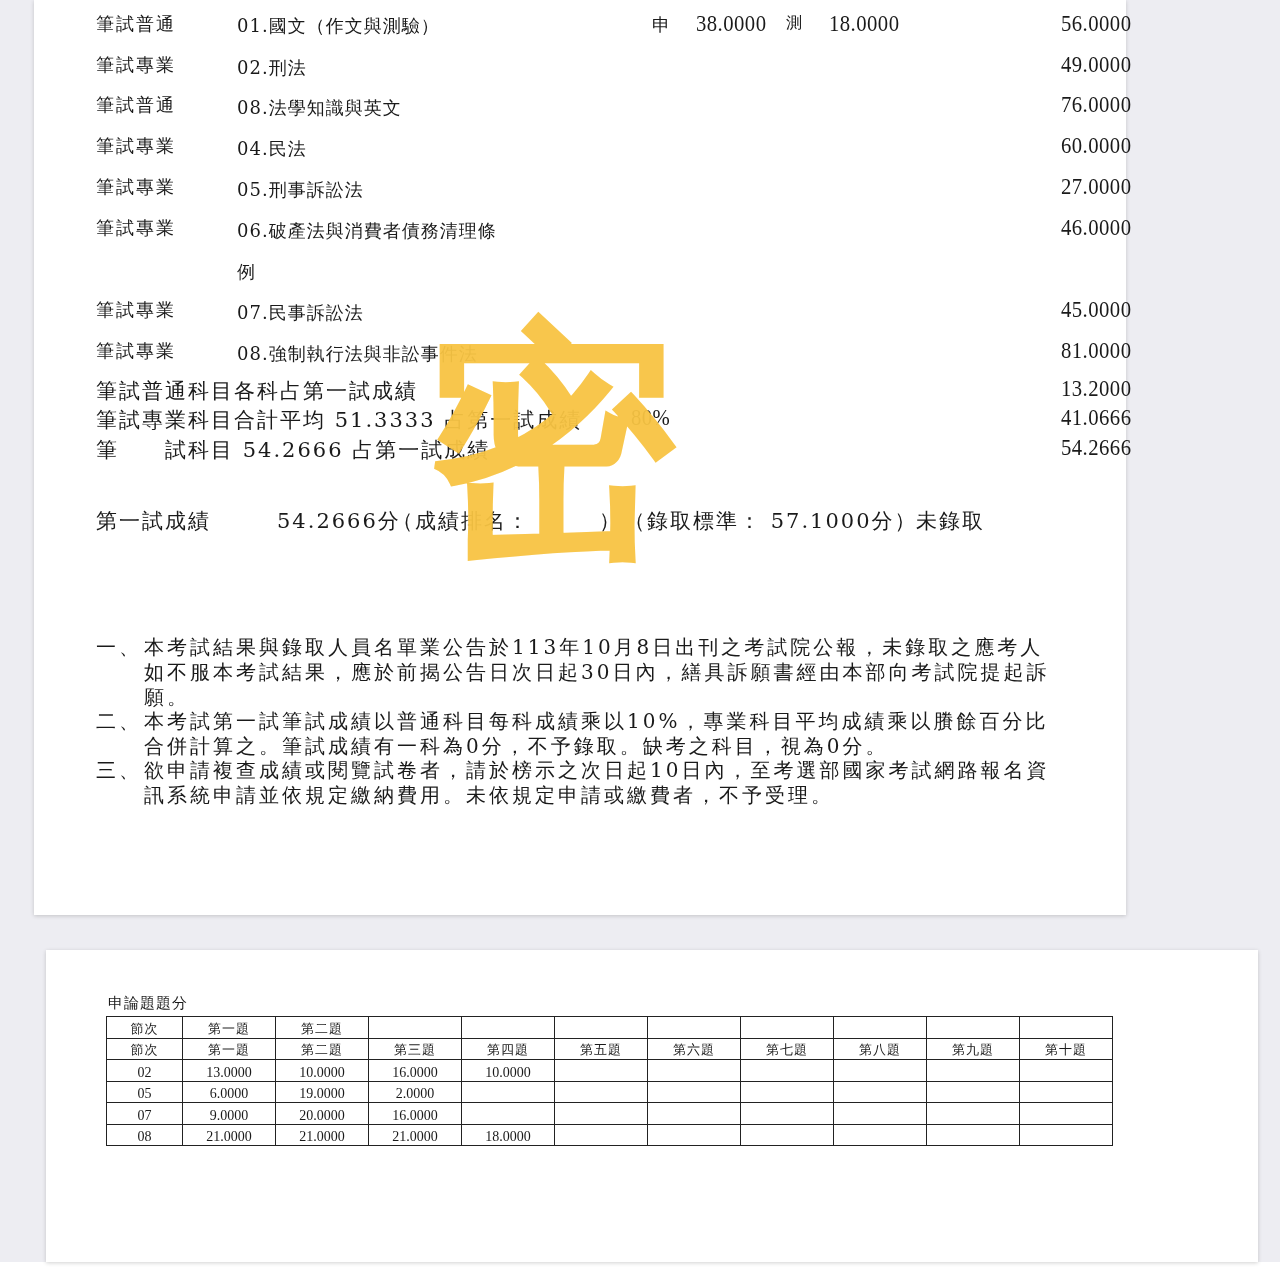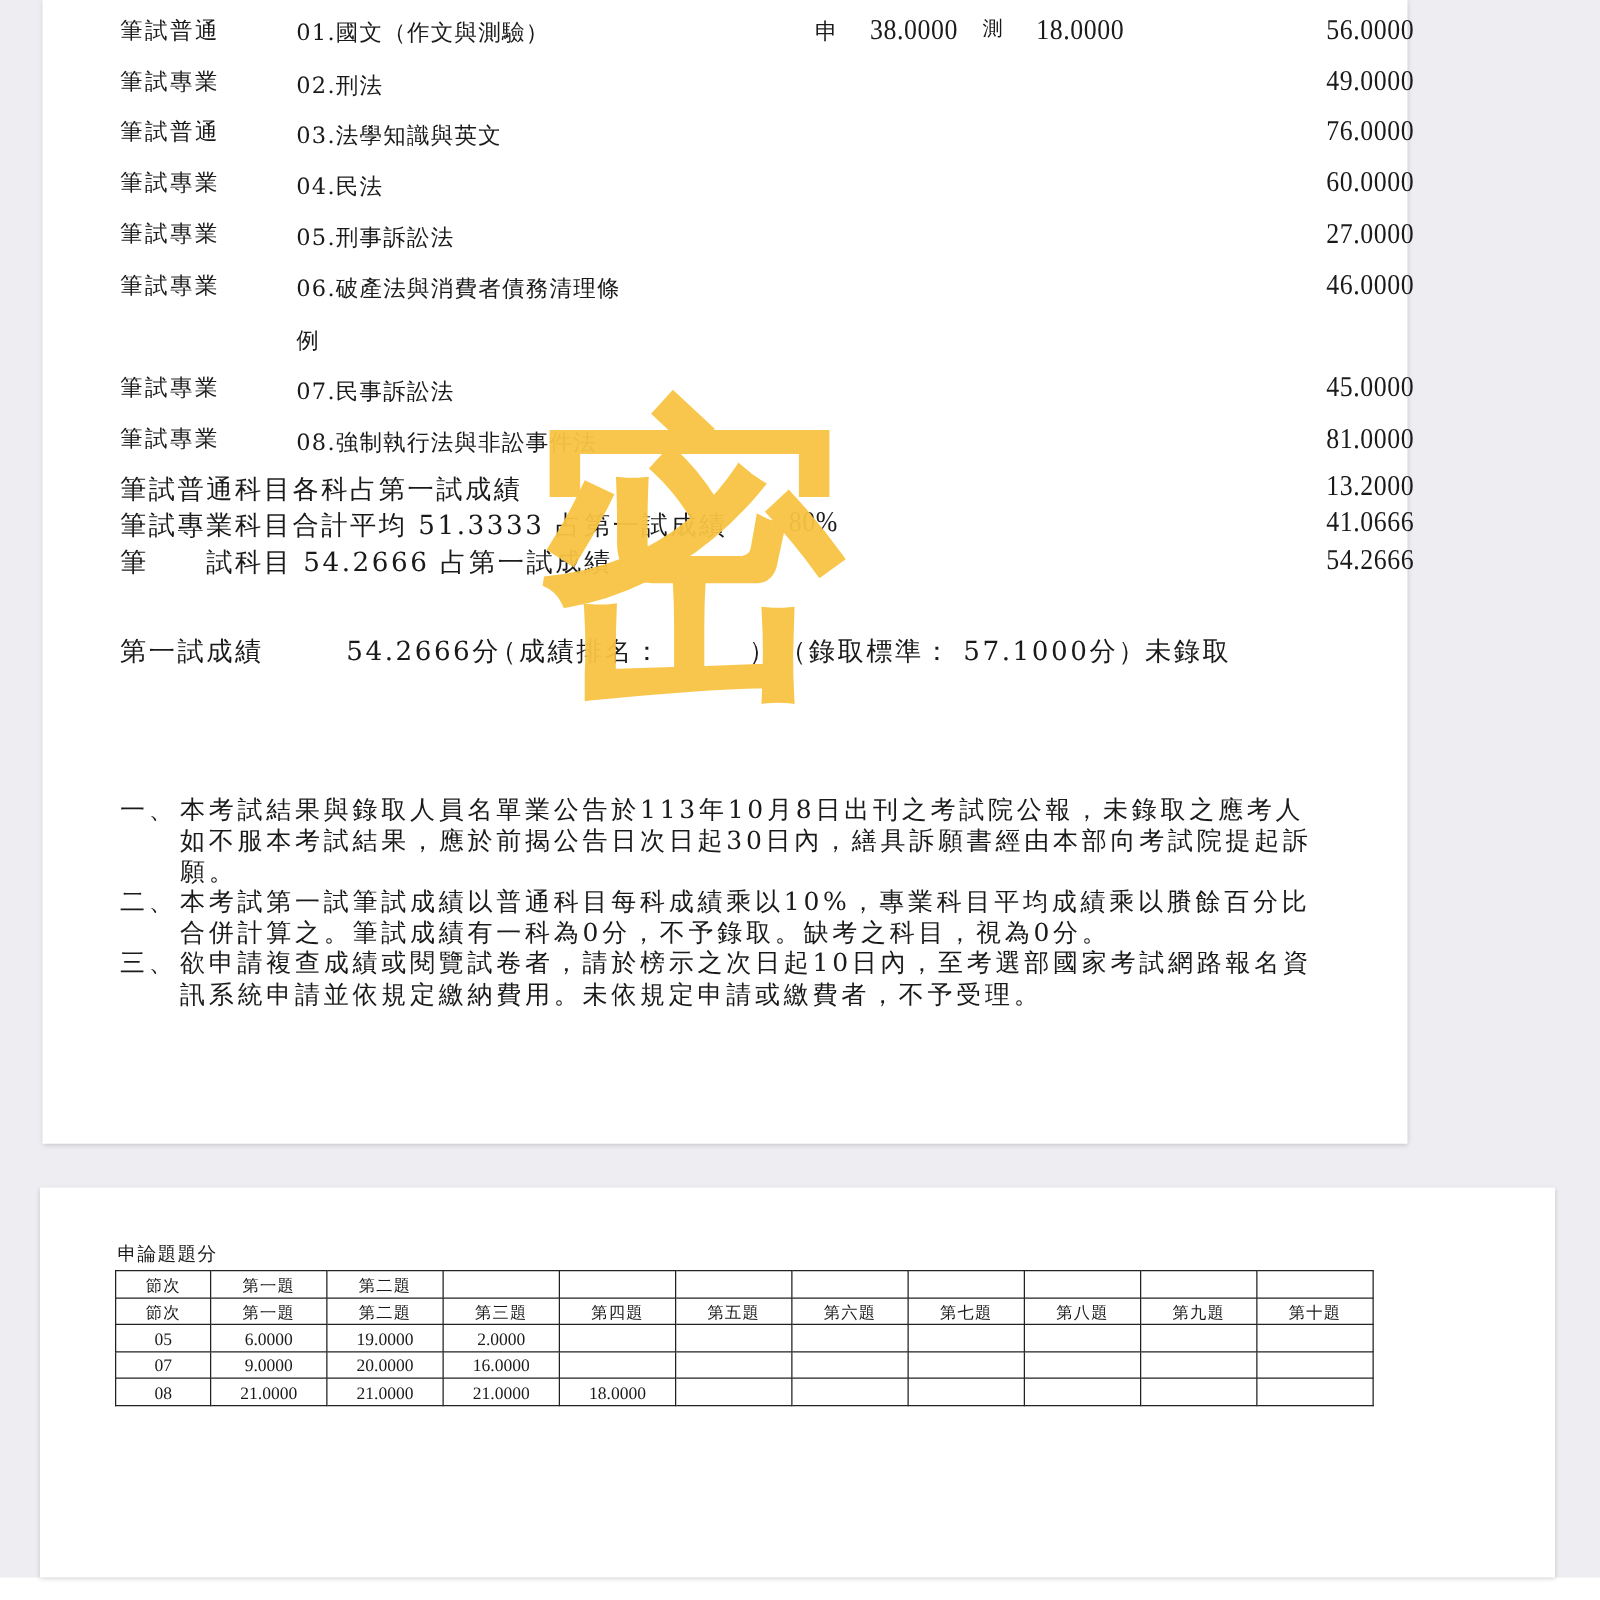--- a/index.html
+++ b/index.html
@@ -11,21 +11,21 @@
   }
   .viewer-bg {
     position:absolute; left:0; top:0; width:1280px; height:1262px;
     background:#ededf2;
   }
   .page {
     position:absolute; background:#ffffff;
     box-shadow:0 1px 4px rgba(0,0,0,0.18);
   }
   #page1 { left:34px; top:0; width:1092px; height:915px; }
-  #page2 { left:32px; top:950px; width:1212px; height:312px; }
+  #page2 { left:46px; top:950px; width:1212px; height:312px; }
 
   .abs { position:absolute; white-space:nowrap; }
   .row-type { font-size:18px; letter-spacing:2px; }
   .row-subj { font-size:18px; letter-spacing:1px; }
   .num { font-family:"Liberation Serif","DejaVu Serif",serif; font-size:23px; letter-spacing:0.5px; transform:scaleX(0.9); transform-origin:left center; }
   .summary { font-size:21px; letter-spacing:2px; }
   .notes { font-size:20px; letter-spacing:3px; line-height:25px; }
   .notes .item { position:absolute; left:62px; width:960px; white-space:normal; }
   .notes .idx { position:absolute; left:0; top:0; }
   .notes .txt { display:block; padding-left:48px; }
@@ -64,21 +64,21 @@
     <div class="abs num" style="left:662px;top:11px">38.0000</div>
     <div class="abs row-subj" style="left:752px;top:13px;font-size:16px">測</div>
     <div class="abs num" style="left:795px;top:11px">18.0000</div>
     <div class="abs num" style="left:1027px;top:11px">56.0000</div>
 
     <div class="abs row-type" style="left:62px;top:53px">筆試專業</div>
     <div class="abs row-subj" style="left:203px;top:56px">02.刑法</div>
     <div class="abs num" style="left:1027px;top:52px">49.0000</div>
 
     <div class="abs row-type" style="left:62px;top:93px">筆試普通</div>
-    <div class="abs row-subj" style="left:203px;top:96px">03.法學知識與英文</div>
+    <div class="abs row-subj" style="left:203px;top:96px">08.法學知識與英文</div>
     <div class="abs num" style="left:1027px;top:92px">76.0000</div>
 
     <div class="abs row-type" style="left:62px;top:134px">筆試專業</div>
     <div class="abs row-subj" style="left:203px;top:137px">04.民法</div>
     <div class="abs num" style="left:1027px;top:133px">60.0000</div>
 
     <div class="abs row-type" style="left:62px;top:175px">筆試專業</div>
     <div class="abs row-subj" style="left:203px;top:178px">05.刑事訴訟法</div>
     <div class="abs num" style="left:1027px;top:174px">27.0000</div>
 
@@ -158,20 +158,33 @@
         <td class="cq hdr">第三題</td>
         <td class="cq hdr">第四題</td>
         <td class="cq hdr">第五題</td>
         <td class="cq hdr">第六題</td>
         <td class="cq hdr">第七題</td>
         <td class="cq hdr">第八題</td>
         <td class="cq hdr">第九題</td>
         <td class="cq hdr">第十題</td>
       </tr>
       <tr>
+        <td class="c0">02</td>
+        <td class="cq">13.0000</td>
+        <td class="cq">10.0000</td>
+        <td class="cq">16.0000</td>
+        <td class="cq">10.0000</td>
+        <td class="cq"></td>
+        <td class="cq"></td>
+        <td class="cq"></td>
+        <td class="cq"></td>
+        <td class="cq"></td>
+        <td class="cq"></td>
+      </tr>
+      <tr>
         <td class="c0">05</td>
         <td class="cq">6.0000</td>
         <td class="cq">19.0000</td>
         <td class="cq">2.0000</td>
         <td class="cq"></td>
         <td class="cq"></td>
         <td class="cq"></td>
         <td class="cq"></td>
         <td class="cq"></td>
         <td class="cq"></td>

